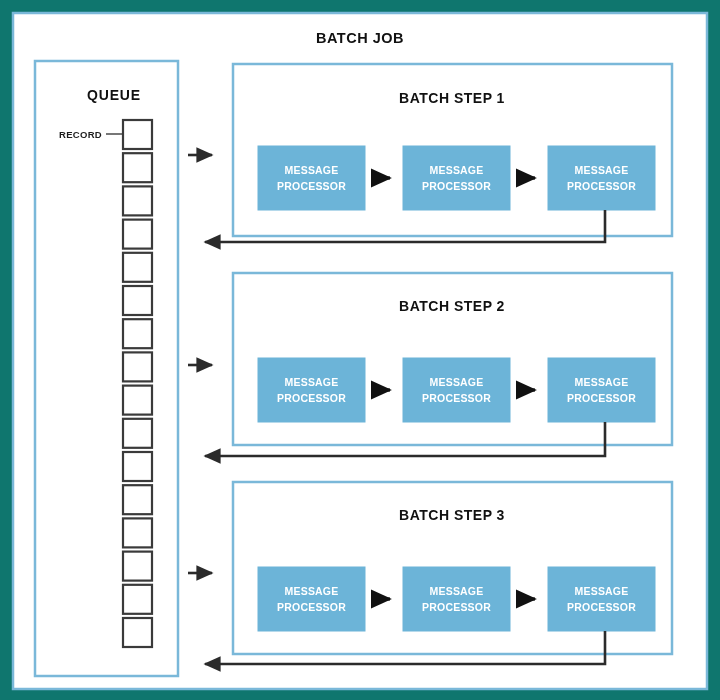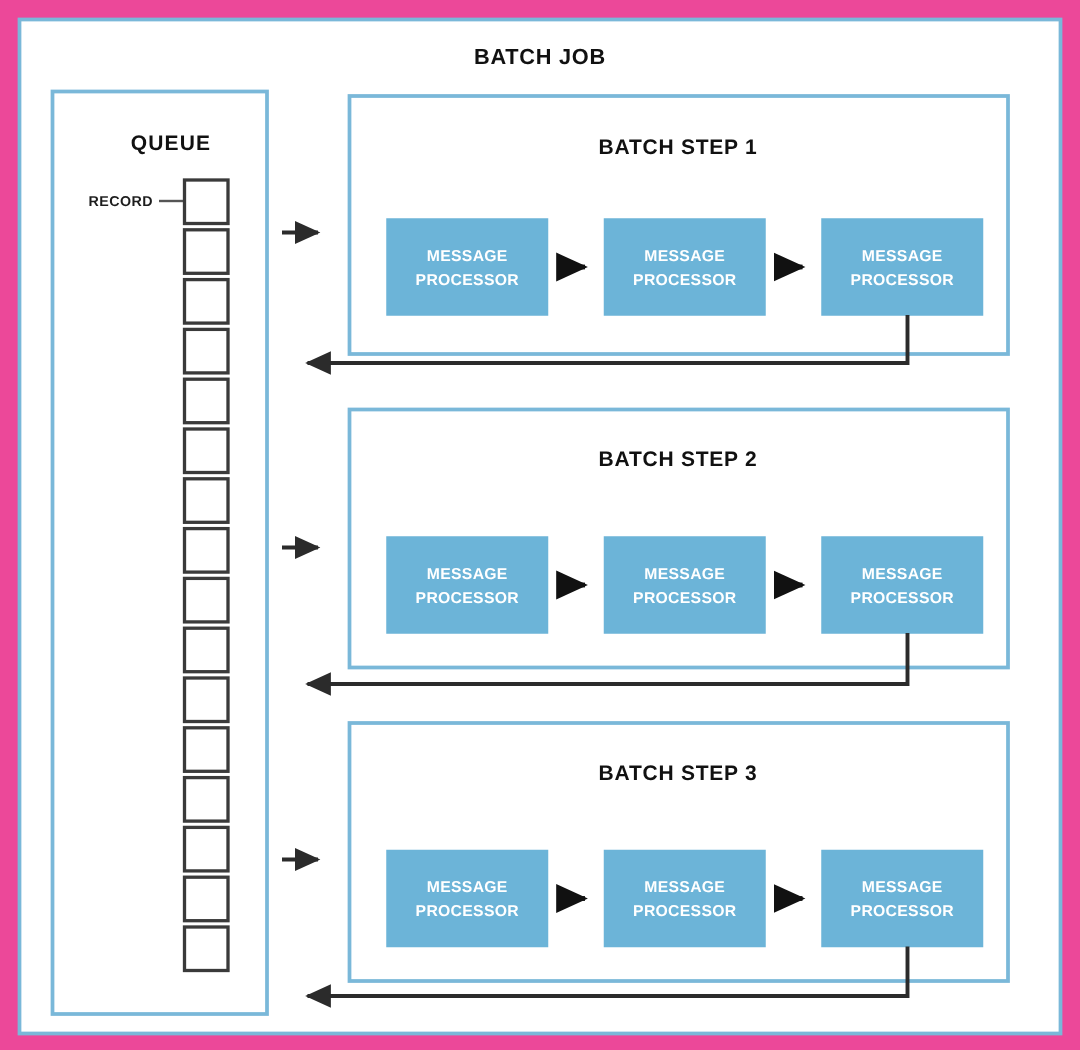--- a/index.html
+++ b/index.html
@@ -10,21 +10,21 @@
   body {
     width: 720px;
     height: 700px;
     font-family: "Liberation Sans", sans-serif;
     overflow: hidden;
   }
   #diagram-root {
     position: relative;
     width: 720px;
     height: 700px;
-    background: #ec4899;
+    background: #0f766e;
   }
   svg#diagram-canvas {
     position: absolute;
     left: 0;
     top: 0;
     width: 720px;
     height: 700px;
     display: block;
   }
   .panel-rect {

